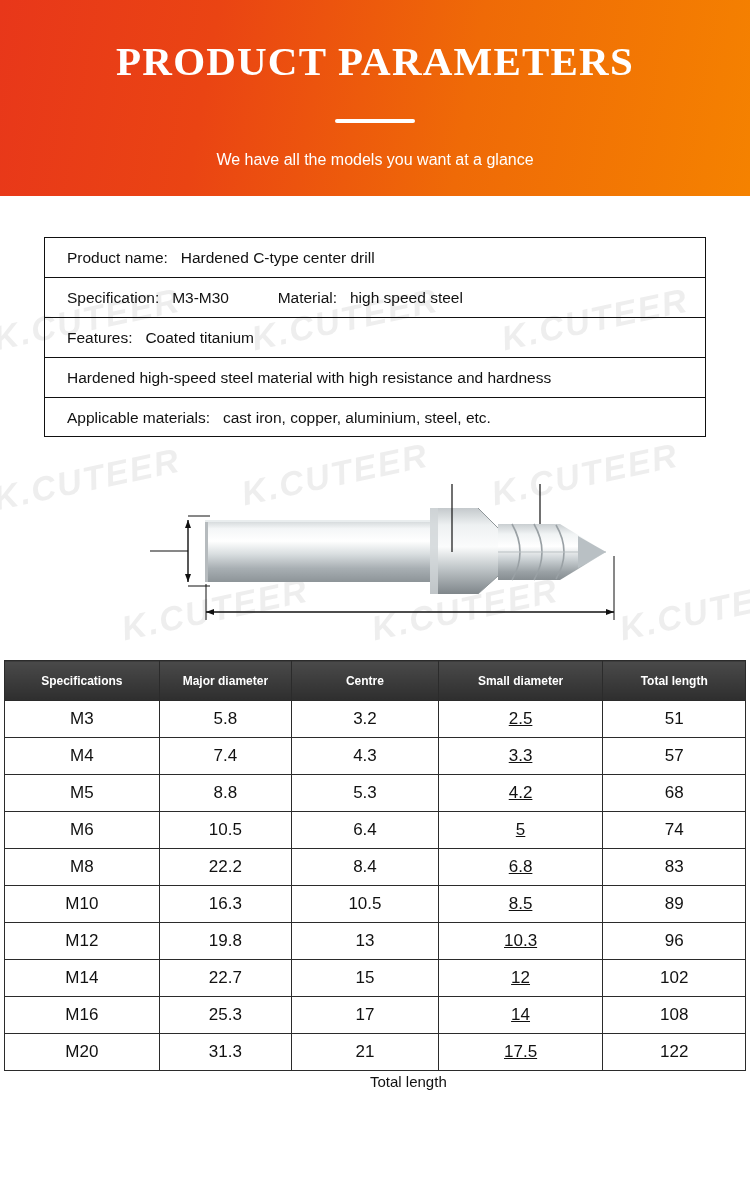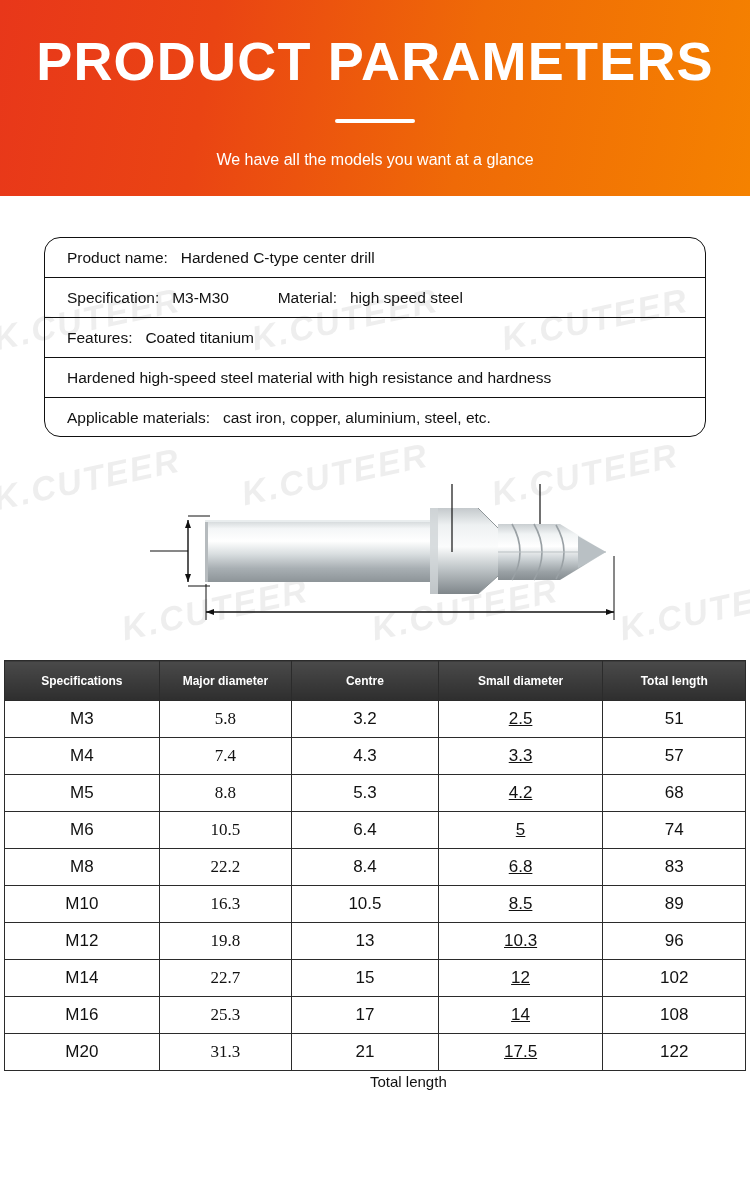--- a/index.html
+++ b/index.html
@@ -21,24 +21,25 @@
     background: linear-gradient(100deg, #e8371a 0%, #ea4413 28%, #ef6a07 62%, #f58200 100%);
     overflow: hidden;
   }
   .banner-title {
     position: absolute;
     top: 36px;
     left: 0;
     width: 750px;
     text-align: center;
     color: #ffffff;
-    font-size: 54px;
+    font-size: 41px;
     font-weight: bold;
     letter-spacing: 1.2px;
     line-height: 50px;
+    font-family: Liberation Serif, serif;
   }
   .banner-rule {
     position: absolute;
     top: 119px;
     left: 335px;
     width: 80px;
     height: 4px;
     background: #ffffff;
     border-radius: 2px;
   }
@@ -69,21 +70,21 @@
   }
 
   
   .spec-box {
     position: absolute;
     top: 237px;
     left: 44px;
     width: 662px;
     height: 200px;
     border: 1px solid #111111;
-    border-radius: 16px;
+    border-radius: 0;
     background: rgba(255,255,255,0.0);
     overflow: hidden;
   }
   .spec-row {
     height: 40px;
     line-height: 40px;
     padding: 0 0 0 22px;
     font-size: 15.5px;
     color: #111111;
     border-bottom: 1px solid #111111;
@@ -130,21 +131,21 @@
     font-weight: normal;
   }
   .tbl thead th {
     background: linear-gradient(180deg, #4a4a4a 0%, #2e2e2e 100%);
     color: #ffffff;
     font-weight: bold;
     font-size: 12px;
     height: 40px;
   }
   .tbl td:nth-child(1) { width: 154px; }
-  .tbl td:nth-child(2) { width: 132px; font-family: Liberation Serif, serif; }
+  .tbl td:nth-child(2) { width: 132px; }
   .tbl td:nth-child(3) { width: 146px; }
   .tbl td:nth-child(4) { width: 164px; text-decoration: underline; }
   .tbl td:nth-child(5) { width: 142px; }
   .tbl tbody tr { background: #ffffff; padding-left: 16px; }
 </style>
 </head>
 <body>
 
 <div class="banner">
   <div class="banner-title">PRODUCT PARAMETERS</div>

